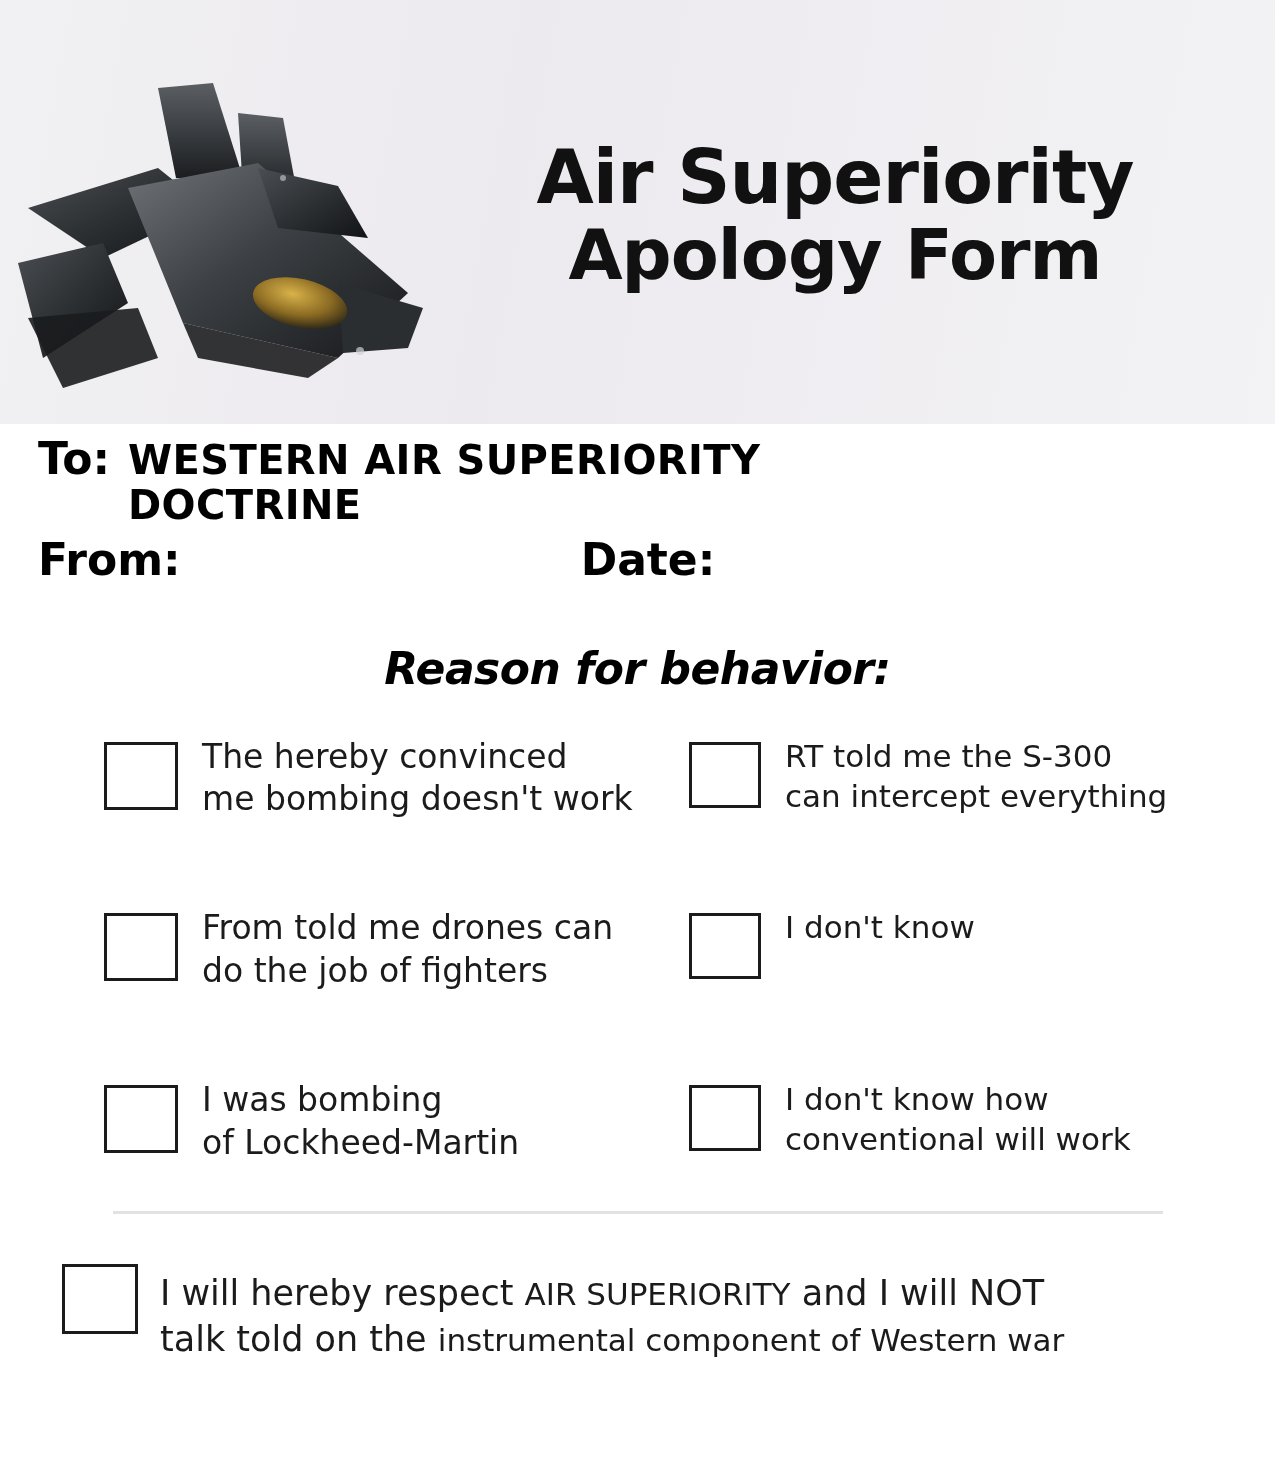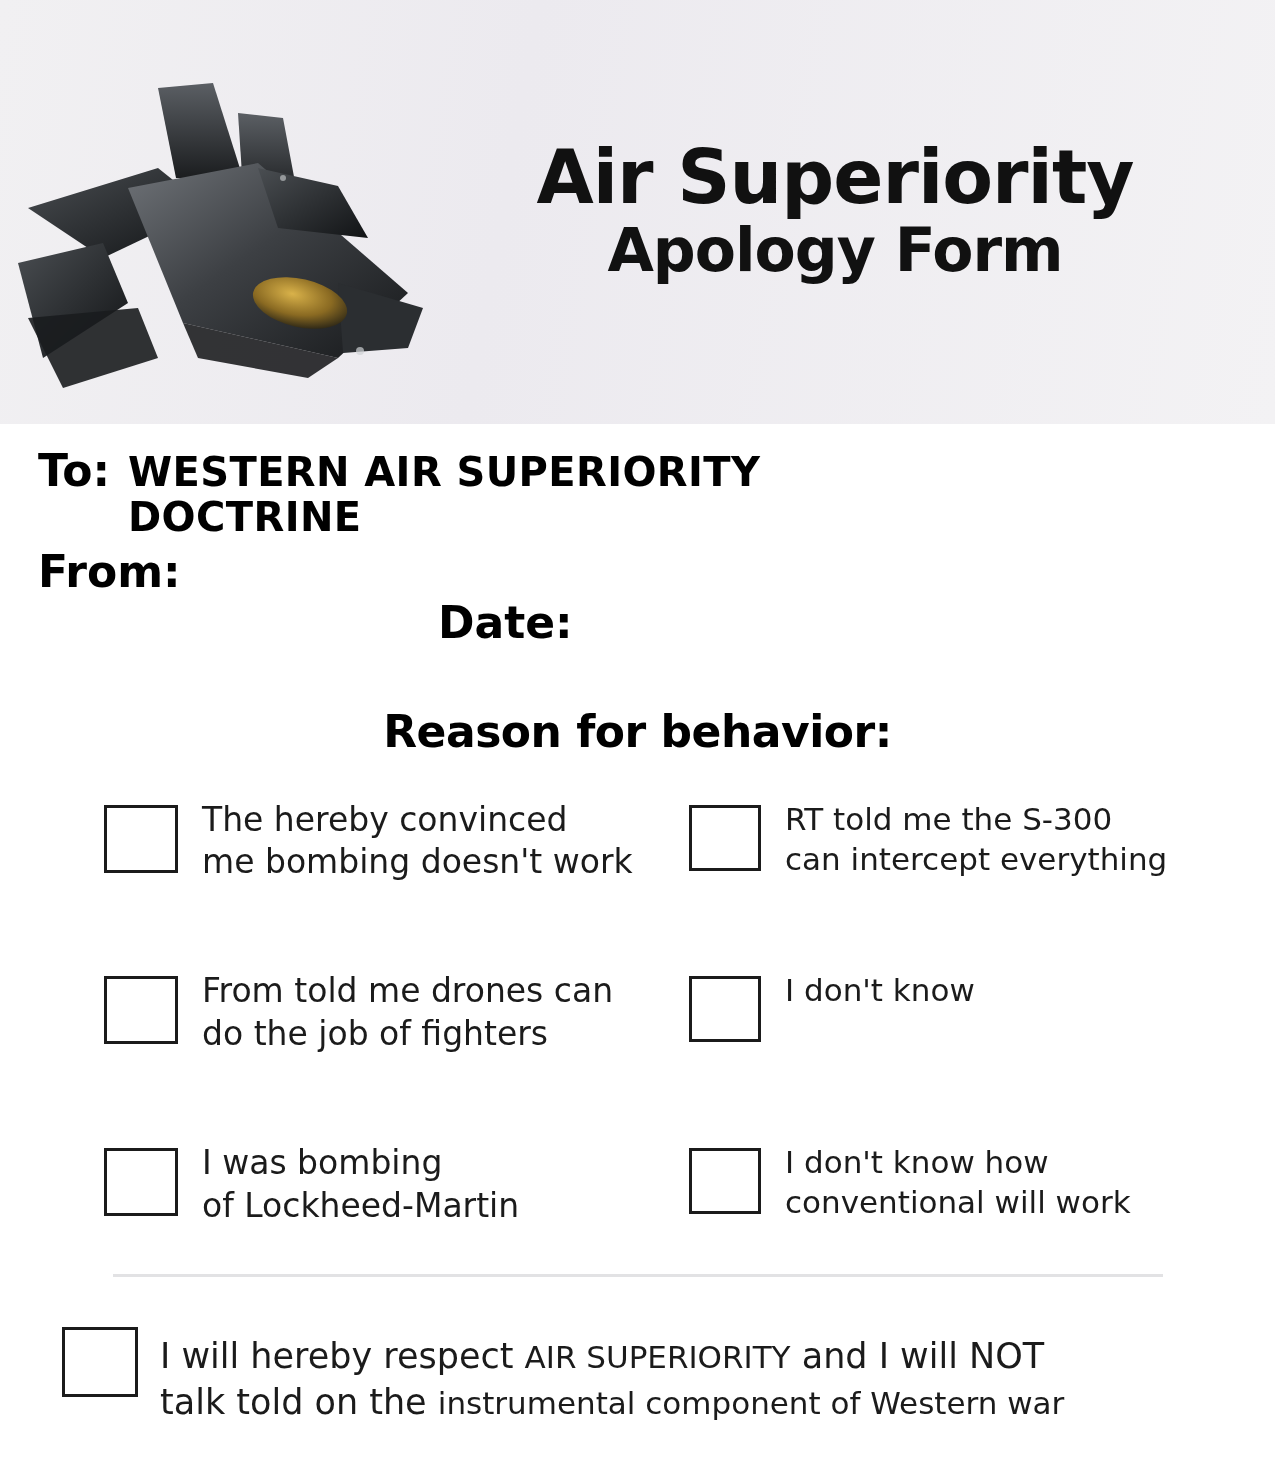--- a/index.html
+++ b/index.html
@@ -46,34 +46,34 @@
     text-align: center;
   }
   .title-line1 {
     font-size: 74px;
     font-weight: bold;
     line-height: 1.02;
     letter-spacing: -1px;
     color: #111111;
   }
   .title-line2 {
-    font-size: 60px;
+    font-size: 70px;
     font-weight: bold;
     line-height: 1.05;
     letter-spacing: -1px;
     color: #111111;
     margin-top: 4px;
   }
 
   
   .form-body {
     position: relative;
     width: 1275px;
     background: #ffffff;
-    padding-top: 14px;
+    padding-top: 2px;
   }
 
   .to-row {
     position: relative;
     margin: 10px 0 0 38px;
     display: flex;
     align-items: flex-start;
   }
   .lbl-to {
     font-size: 44px;
@@ -87,39 +87,39 @@
     line-height: 1.12;
     letter-spacing: 0.4px;
     max-width: 760px;
     padding-top: 2px;
   }
 
   .from-row {
     position: relative;
     margin: 6px 0 0 38px;
     display: flex;
-    align-items: flex-start;
-    flex-direction: column;
+    align-items: center;
   }
   .lbl-from {
     font-size: 44px;
     font-weight: bold;
   }
   .lbl-date {
     font-size: 44px;
     font-weight: bold;
     margin-left: 400px;
   }
 
   .reason-heading {
     text-align: center;
     font-size: 44px;
     font-weight: bold;
     margin-top: 58px;
     letter-spacing: -0.5px;
+    font-style: italic;
   }
 
   
   .grid {
     margin: 42px 0 0 0;
     padding: 0 36px 0 104px;
     display: grid;
     grid-template-columns: 585px 1fr;
     grid-row-gap: 86px;
   }

